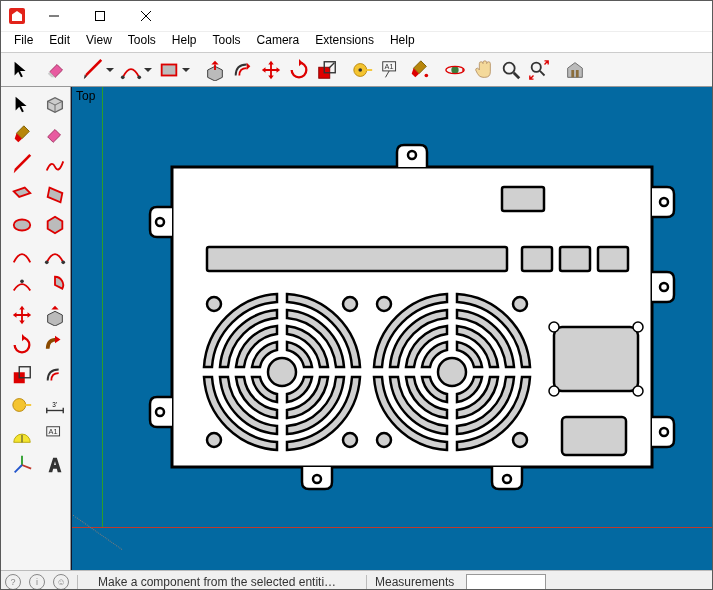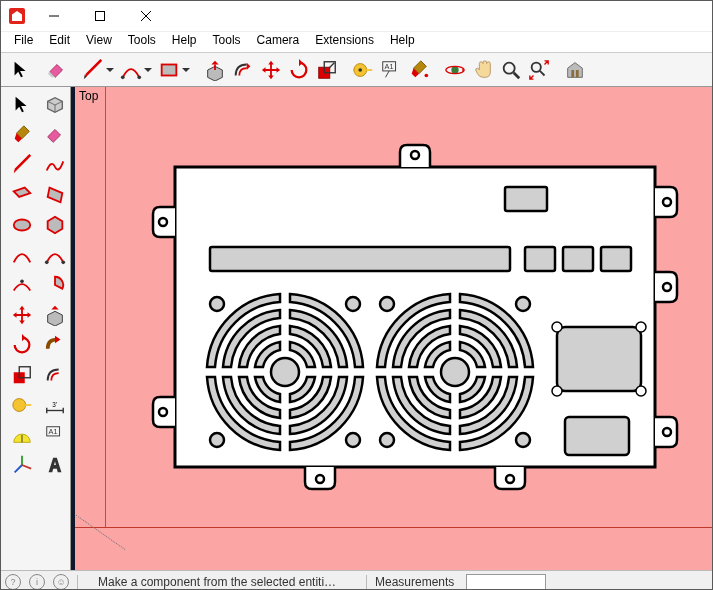--- a/index.html
+++ b/index.html
@@ -20,21 +20,21 @@
   .tbtn svg { width: 22px; height: 22px; }
   .dd { display: flex; align-items: center; }
   .dd .arrow { width: 10px; height: 26px; display: flex; align-items: center; justify-content: center; }
   .dd .arrow::after { content: ""; border-left: 4px solid transparent; border-right: 4px solid transparent; border-top: 4px solid #333; }
 
   .workarea { display: flex; height: 483px; }
   .left-wide { width: 70px; border-right: 1px solid #999; background: #f5f5f5; padding: 4px 2px; }
   .left-wide .row2 { display: flex; justify-content: center; gap: 3px; margin-bottom: 2px; }
   .left-wide .tbtn { width: 30px; height: 28px; }
 
-  .viewport { flex: 1; background: #fca5a5; position: relative; overflow: hidden; border-left: 4px solid #0f172a; }
+  .viewport { flex: 1; background: #0369a1; position: relative; overflow: hidden; border-left: 1px solid #0f172a; }
   .view-label { position: absolute; left: 4px; top: 2px; font-size: 12px; color: #000; }
   .axis-y { position: absolute; left: 30px; top: 0; bottom: 42px; width: 1px; background: #2a9d2a; }
   .axis-x { position: absolute; left: 0; right: 0; bottom: 42px; height: 1px; background: #c0392b; }
   .axis-dash { position: absolute; left: -10px; bottom: 20px; width: 60px; height: 1px; border-top: 1px dotted #7a7a7a; transform: rotate(35deg); transform-origin: right center; }
 
   .drawing { position: absolute; left: 50px; top: 40px; }
 
   .statusbar { height: 22px; border-top: 1px solid #bbb; display: flex; align-items: center; background: #f0f0f0; padding: 0 4px; gap: 8px; font-size: 12px; }
   .sb-icon { width: 16px; height: 16px; border-radius: 50%; border: 1px solid #888; display: flex; align-items: center; justify-content: center; font-size: 9px; color: #888; }
   .sb-sep { width: 1px; height: 14px; background: #bbb; }

